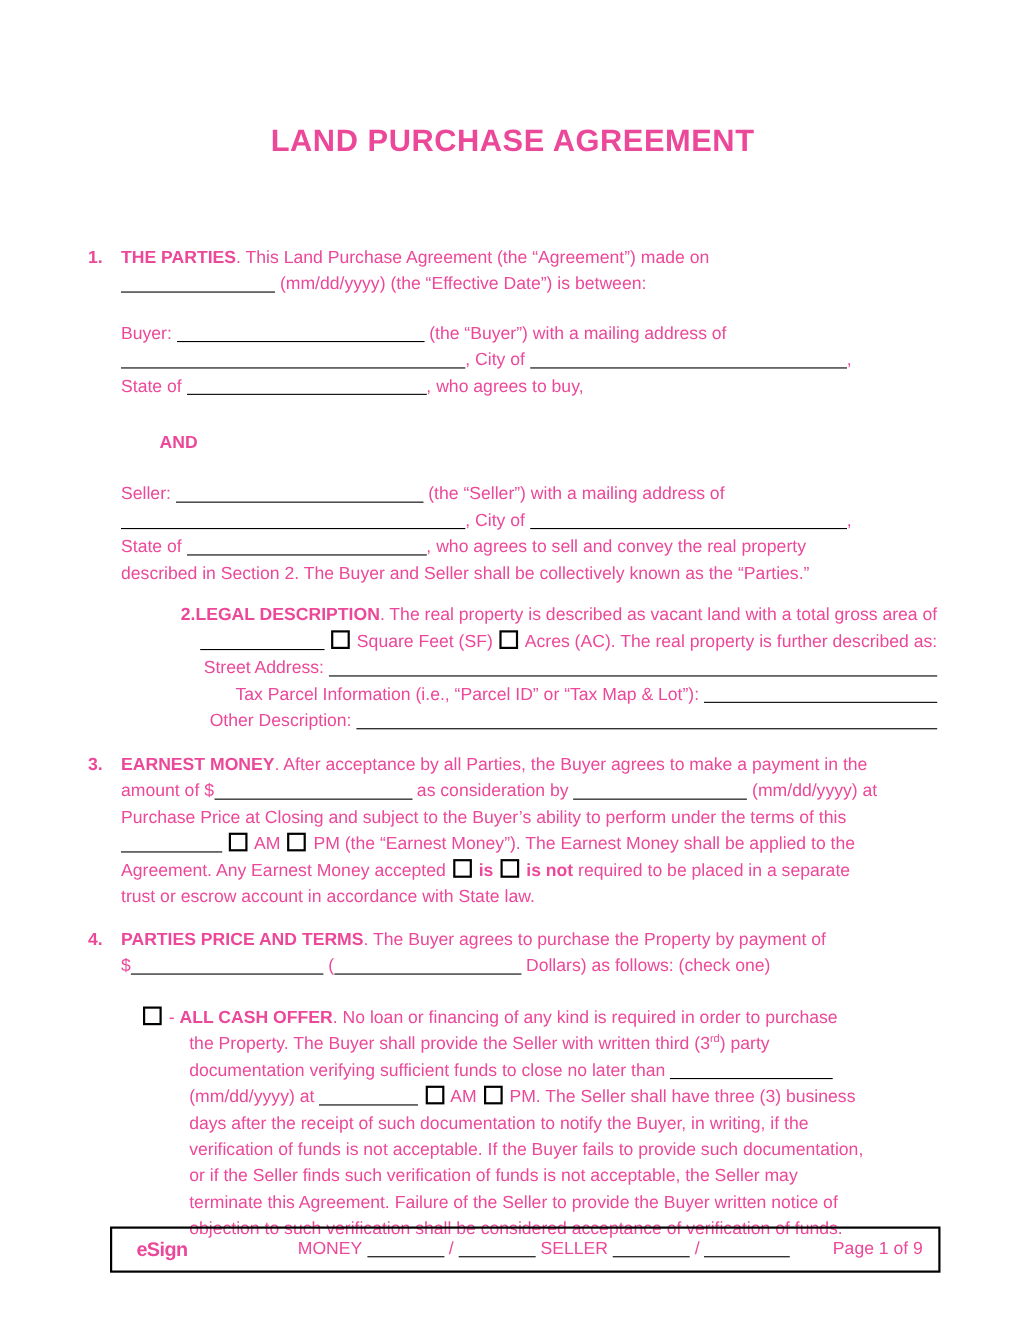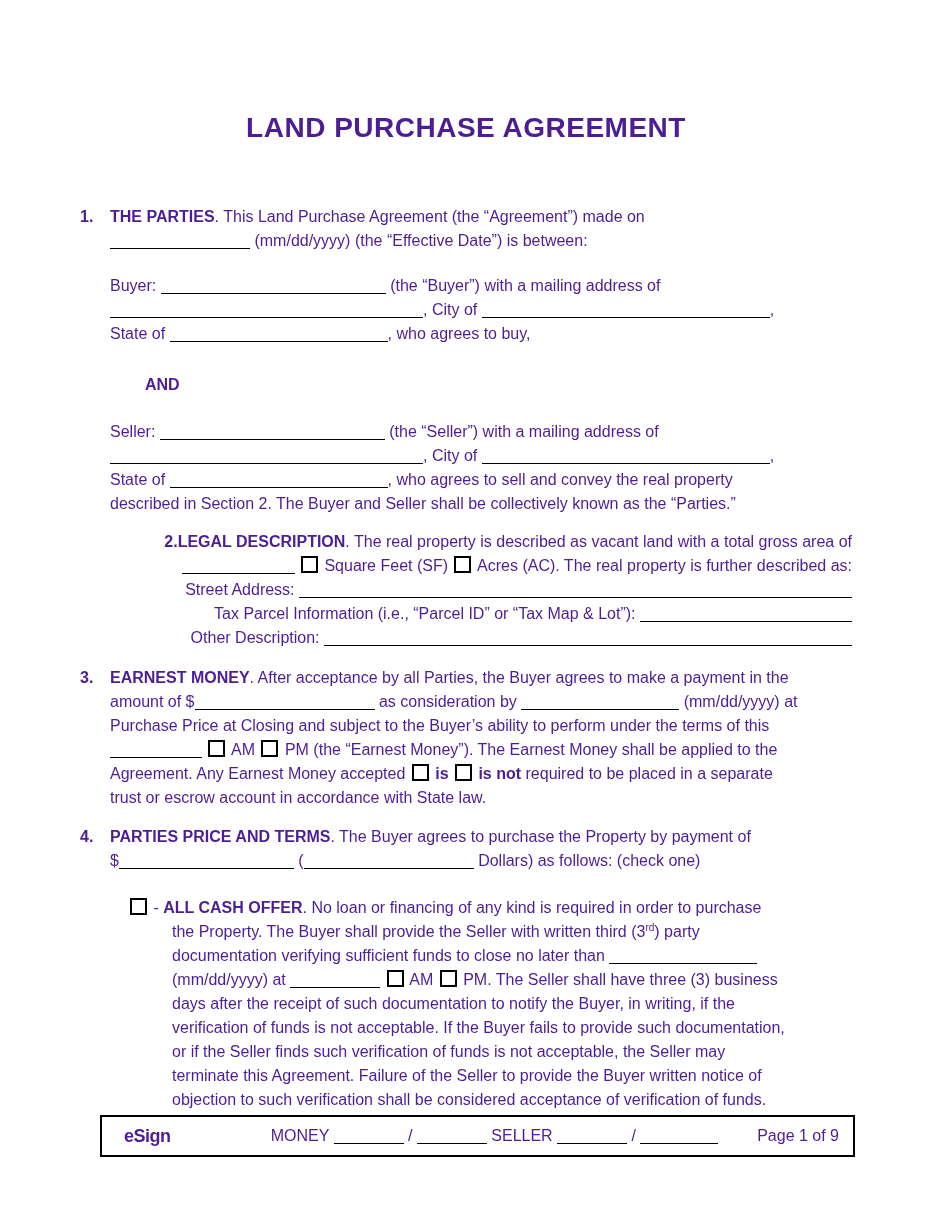--- a/index.html
+++ b/index.html
@@ -2,21 +2,21 @@
 <html><head>
 <meta charset="utf-8">
 <style>
   html, body { margin: 0; padding: 0; background: #ffffff; }
   .page {
     position: relative;
     width: 934px;
     height: 1209px;
     box-sizing: border-box;
     background: #ffffff;
-    color: #4c1d95;
+    color: #ec4899;
     font-family: "Liberation Sans", sans-serif;
     font-size: 16px;
     line-height: 24px;
     padding: 113px 82px 0 80px;
     overflow: hidden;
   }
   h1.doc-title {
     margin: 0;
     text-align: center;
     font-size: 28px;
@@ -31,21 +31,21 @@
   .b { font-weight: bold; }
   .sup { font-size: 10px; vertical-align: super; line-height: 0; text-align: center; }
   
   .block.section .line.cont { padding-left: 30px; }
   .block.para { margin-left: 30px; }
   .block.and  { margin-left: 65px; }
   .block.sub  { margin-left: 48px; }
   .block.sub .line.cont { padding-left: 44px; }
   .num { display: inline-block; width: 30px; font-weight: bold; }
   
-  .doc-body > .block:nth-child(1) { margin-top: 62px; }
+  .doc-body > .block:nth-child(1) { margin-top: 80px; }
   .doc-body > .block:nth-child(2) { margin-top: 21px; }
   .doc-body > .block:nth-child(3) { margin-top: 27px; }
   .doc-body > .block:nth-child(4) { margin-top: 23px; }
   .doc-body > .block:nth-child(5) { margin-top: 14px; text-align: right; }
   .doc-body > .block:nth-child(6) { margin-top: 16px; }
   .doc-body > .block:nth-child(7) { margin-top: 15px; }
   .doc-body > .block:nth-child(8) { margin-top: 23px; }
   .blank {
     display: inline-block;
     height: 14px;

